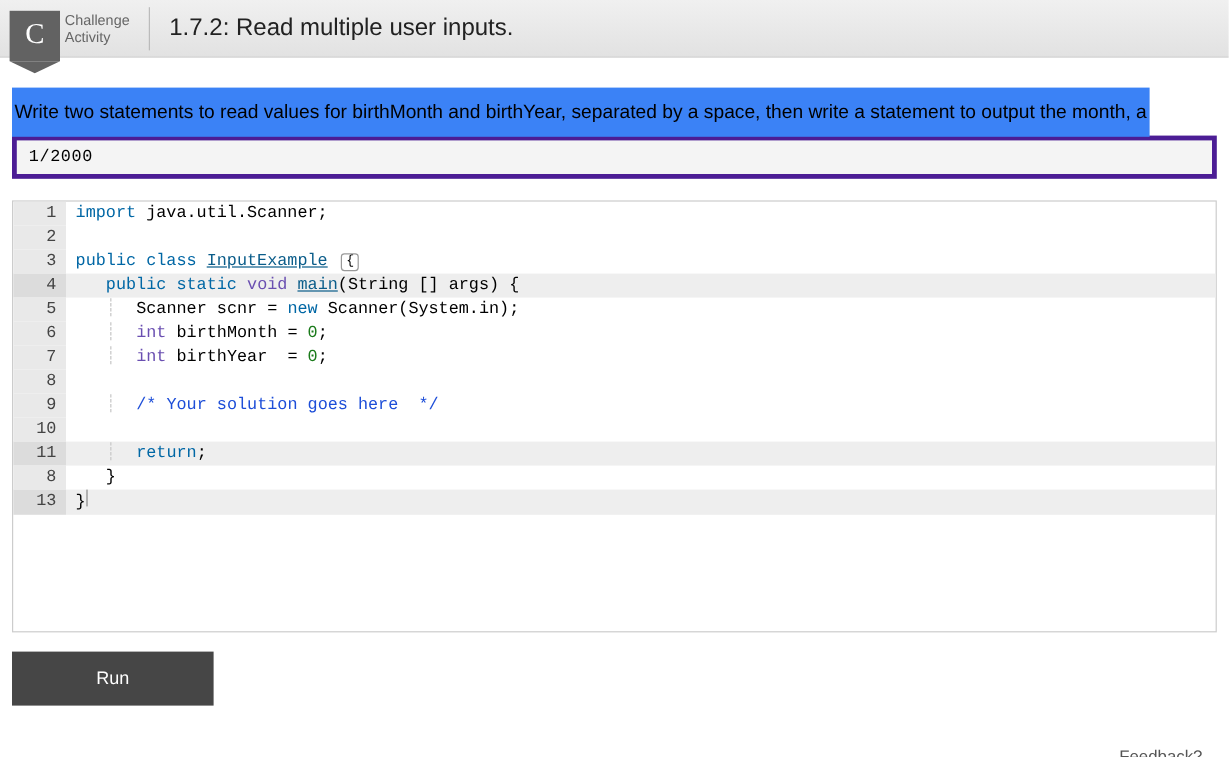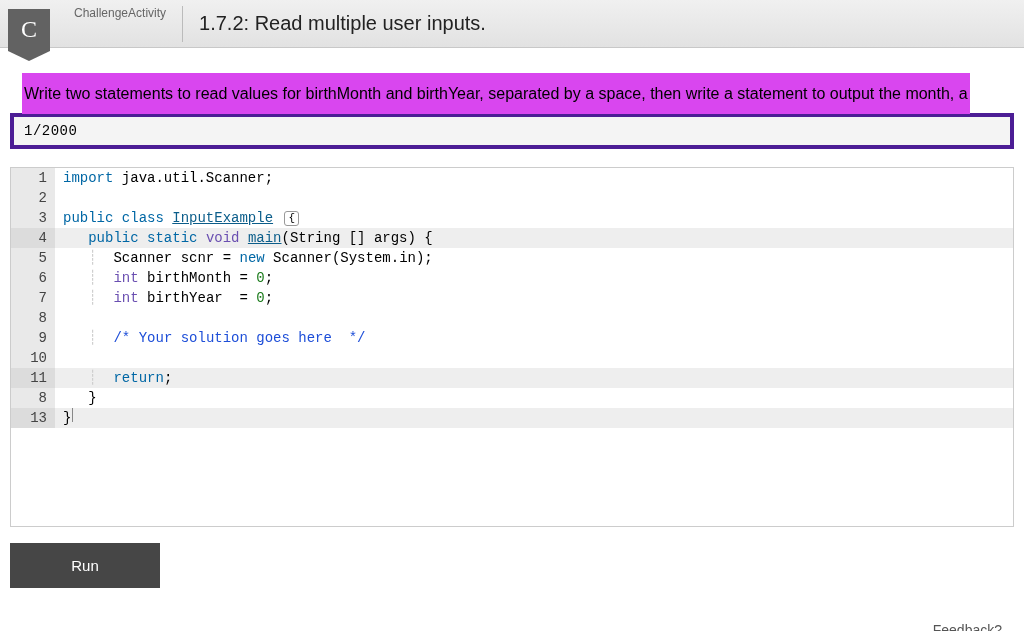--- a/index.html
+++ b/index.html
@@ -41,45 +41,44 @@
       bottom: -10px;
       left: 0;
       width: 0;
       height: 0;
       border-left: 21px solid transparent;
       border-right: 21px solid transparent;
       border-top: 10px solid #626262;
     }
     .header-label {
       display: flex;
-      flex-direction: row;
+      flex-direction: column;
       justify-content: center;
-      padding: 0 16px 0 24px;
+      padding: 0 16px 0 4px;
       border-right: 1px solid #bbb;
       height: 36px;
       color: #666;
       font-size: 12px;
     }
     .header-title {
       padding-left: 16px;
       font-size: 20px;
       color: #222;
     }
     .content {
       padding: 8px 10px 12px 10px;
     }
     .prompt {
       font-size: 16px;
       line-height: 1.3;
       margin: 28px 0 8px 0;
     }
     .prompt .hl {
-      background: #d946ef;
+      background: #3b82f6;
       padding: 12px 2px;
-      margin-left: 12px;
     }
     .output-box {
       background: #f4f4f4;
       border: 4px solid #4c1d95;
       padding: 6px 10px;
       font-family: "Courier New", monospace;
       font-size: 14px;
       letter-spacing: 0.5px;
       margin-bottom: 18px;
     }
@@ -133,21 +132,21 @@
     }
     .fill-area {
       background: #e9e9e9;
       height: 100%;
     }
     .run-button {
       background: #464646;
       color: #fff;
       border: none;
       padding: 14px 0;
-      width: 150px;
+      width: 168px;
       font-size: 15px;
       margin-top: 16px;
       cursor: pointer;
     }
     .feedback {
       text-align: right;
       padding: 22px 22px 0 0;
       color: #555;
       font-size: 14px;
     }

